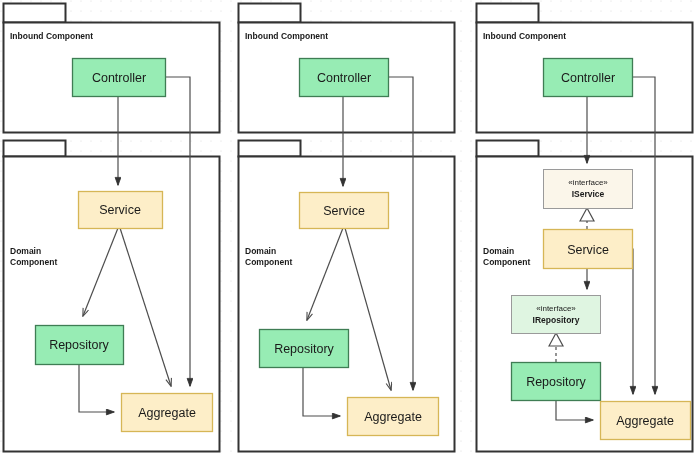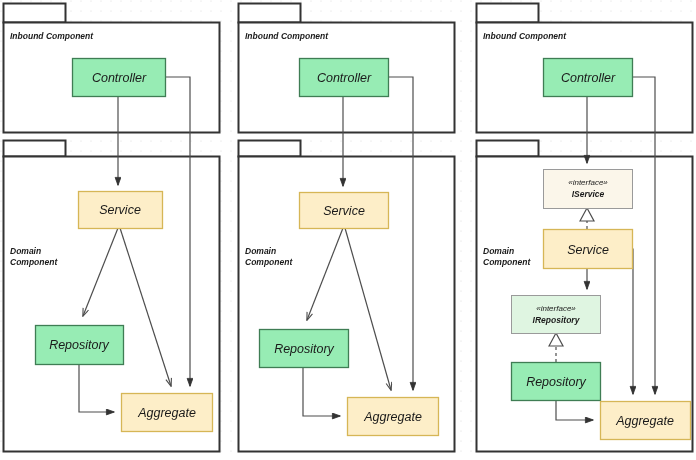--- a/index.html
+++ b/index.html
@@ -1,18 +1,18 @@
 <!DOCTYPE html>
 <html><head>
 <meta charset="utf-8">
 <style>
   html,body{margin:0;padding:0;background:#ffffff;}
   body{width:696px;height:460px;overflow:hidden;
        font-family:"Liberation Sans","DejaVu Sans",sans-serif;}
-  #stage{position:relative;width:696px;height:460px;background:#ffffff;font-style:italic;}
+  #stage{position:relative;width:696px;height:460px;background:#ffffff;}
   #stage svg{display:block;}
   .pkg-label{font-size:8.5px;font-weight:bold;fill:#1a1a1a;}
   .node-label{font-size:12.5px;fill:#1a1a1a;}
   .iface-stereo{font-size:8px;fill:#1a1a1a;}
   .iface-name{font-size:8.5px;font-weight:bold;fill:#1a1a1a;}
 </style>
 </head>
 <body>
 
 <div id="stage">

